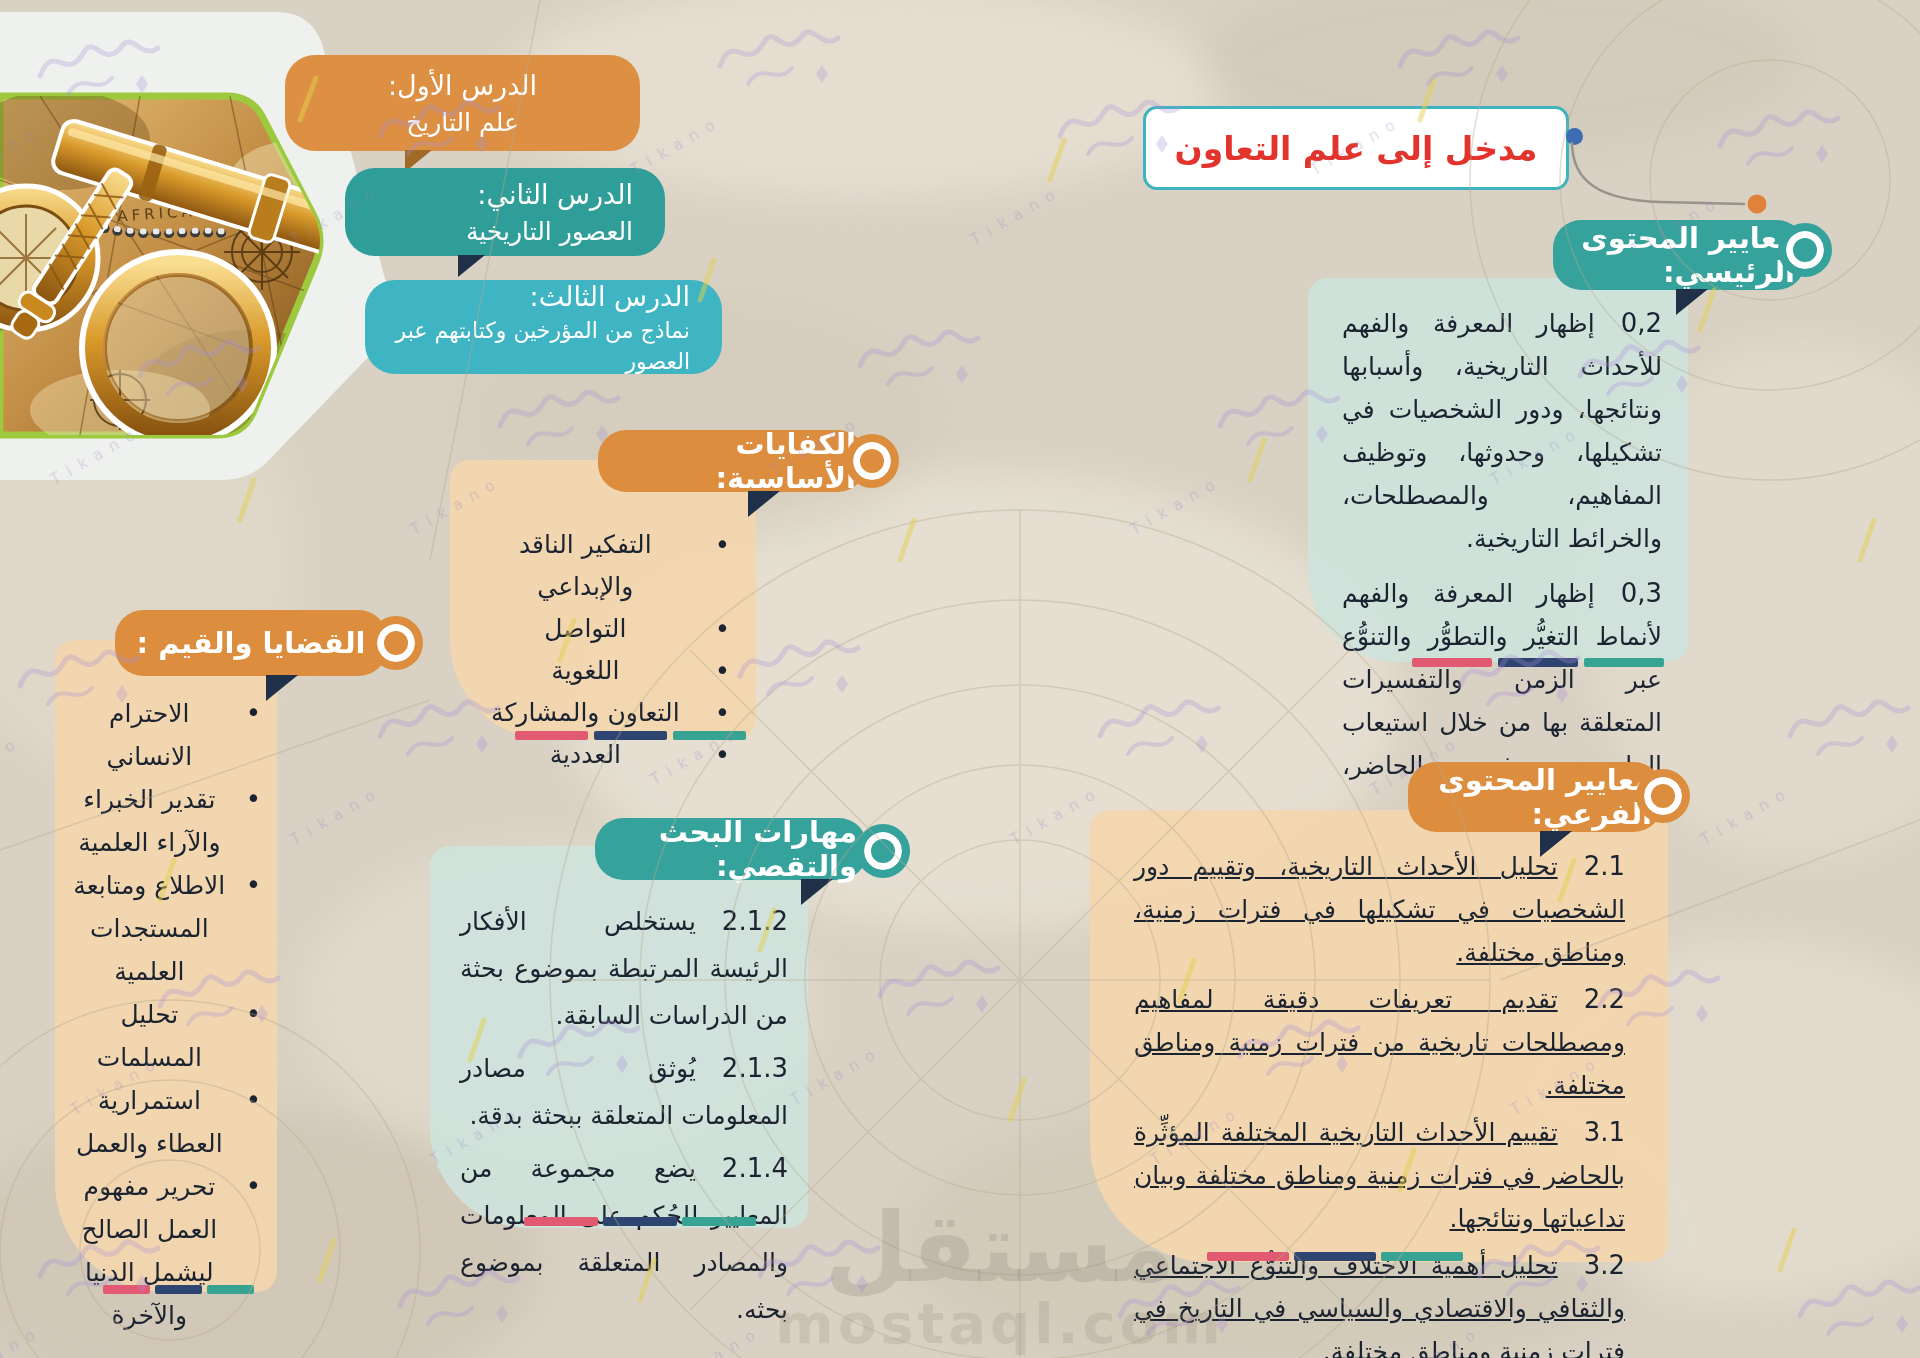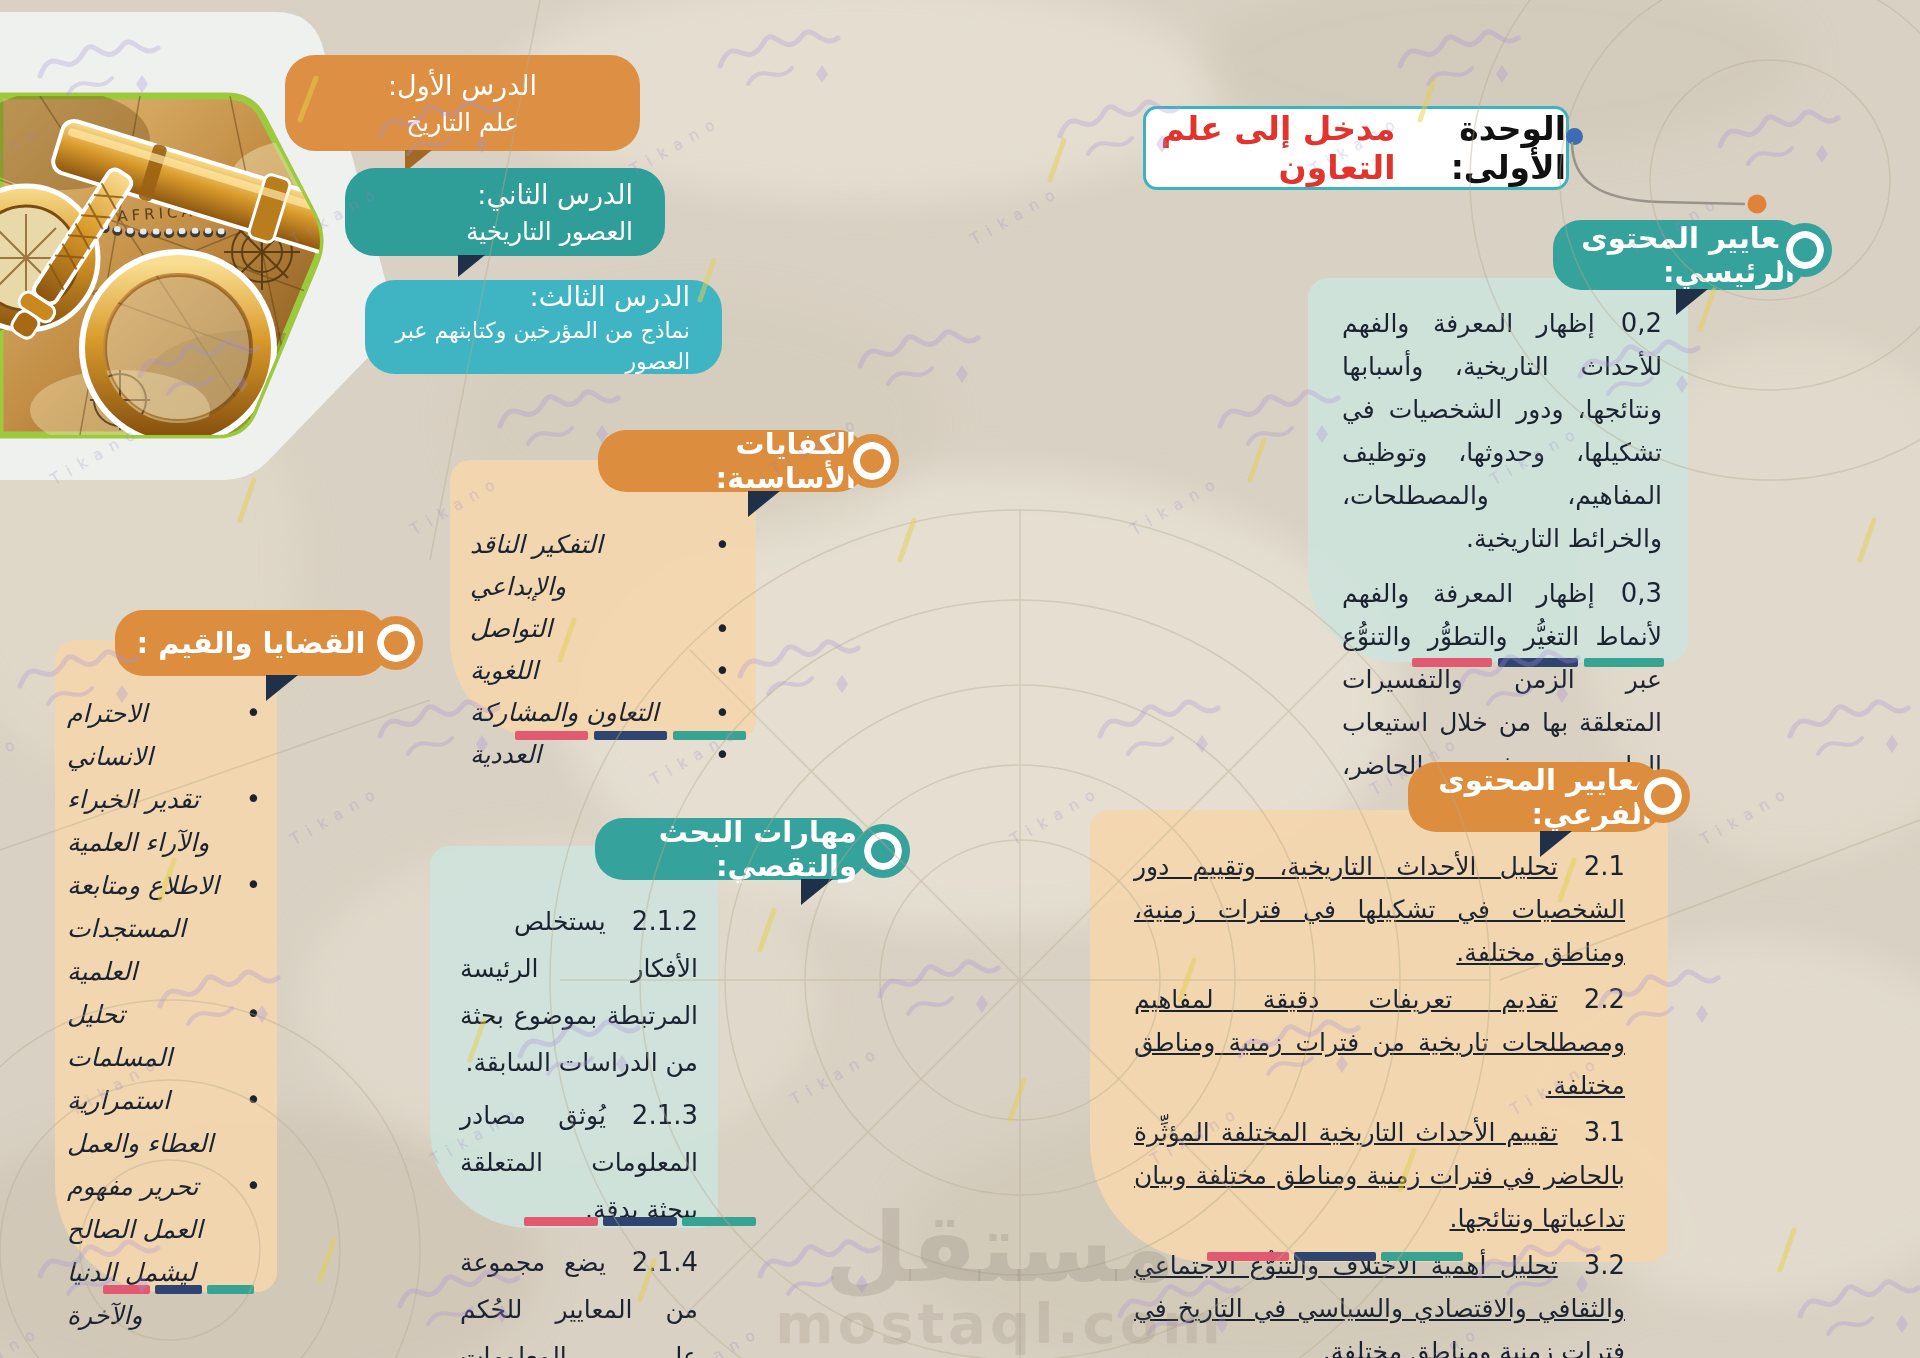--- a/index.html
+++ b/index.html
@@ -9,21 +9,21 @@
 
   
   .card{position:absolute;border-radius:20px;border-bottom-left-radius:110px;}
   .card.peach{background:rgba(242,214,174,.95);}
   .card.tealc{background:rgba(207,227,219,.95);}
   .card .content{position:absolute;left:0;right:0;color:#1c2330;}
   .nitem{text-align:justify;text-align-last:right;margin:0 0 12px 0;}
   .nitem .num{direction:ltr;unicode-bidi:isolate;display:inline-block;margin-left:26px;font-size:26px;}
   .bitem{display:flex;gap:14px;align-items:flex-start;}
   .bitem .dot{font-size:26px;line-height:inherit;}
-  .bitem .txt{flex:1;text-align:left;font-style:italic;}
+  .bitem .txt{flex:1;text-align:center;}
 
   
   .bars{position:absolute;display:flex;gap:6px;}
   .bar{height:9px;border-radius:2px;display:inline-block;}
   .bar.t{background:#37a493;}
   .bar.n{background:#2d4570;}
   .bar.p{background:#e15a72;}
 
   
   .hdr{position:absolute;color:#fff;font-weight:bold;font-size:29px;display:flex;align-items:center;justify-content:center;border-radius:28px;padding:0 10px;}
@@ -232,21 +232,21 @@
           <span class="txt">تحرير مفهوم العمل الصالح ليشمل الدنيا والآخرة</span>
         </div>
     </div>
   </div>
   <div class="bars" style="left:103px;top:1285px;gap:5px;">
       <span class="bar t" style="width:47px"></span>
       <span class="bar n" style="width:47px"></span>
       <span class="bar p" style="width:47px"></span>
     </div>
 
-  <div class="card tealc" style="left:430px;top:846px;width:288px;height:382px;border-bottom-left-radius:100px;text-decoration:underline;">
+  <div class="card tealc" style="left:430px;top:846px;width:378px;height:382px;border-bottom-left-radius:100px;text-decoration:underline;">
     <div class="content" style="top:52px;padding:0 20px 0 30px;font-size:25px;line-height:47px;">
       <p class="nitem" style="margin-bottom:6px"><span class="num">2.1.2</span><span>يستخلص الأفكار الرئيسة المرتبطة بموضوع بحثة من الدراسات السابقة.</span></p>
       <p class="nitem" style="margin-bottom:6px"><span class="num">2.1.3</span><span>يُوثق مصادر المعلومات المتعلقة ببحثة بدقة.</span></p>
       <p class="nitem" style="margin-bottom:0"><span class="num">2.1.4</span><span>يضع مجموعة من المعايير للحُكم على المعلومات والمصادر المتعلقة بموضوع بحثه.</span></p>
     </div>
   </div>
   <div class="bars" style="left:524px;top:1217px;gap:5px;">
       <span class="bar t" style="width:74px"></span>
       <span class="bar n" style="width:74px"></span>
       <span class="bar p" style="width:74px"></span>
@@ -293,21 +293,20 @@
     <div class="bt">العصور التاريخية</div>
   </div>
   <div class="btail" style="left:458px;top:255px;"></div>
 
   <div class="banner b3 rightal" style="left:365px;top:280px;width:357px;height:94px;">
     <div class="bl">الدرس الثالث:</div>
     <div class="bt">نماذج من المؤرخين وكتابتهم عبر العصور</div>
   </div>
 
   <div class="unit" style="left:1143px;top:106px;width:420px;height:78px;">
-    <span>الوحدة الأولى:</span>
     <span class="red">مدخل إلى علم التعاون</span>
   </div>
   <span class="bluedot" style="left:1566px;top:128px;"></span>
   <svg class="layer" width="220" height="90" viewBox="0 0 220 90" style="left:1560px;top:142px;">
     <path d="M12,0 C12,40 40,58 100,60 L185,62" fill="none" stroke="#98948b" stroke-width="2.5"></path>
     <circle cx="197" cy="62" r="9.5" fill="#e0823a"></circle>
   </svg>
 
   <svg class="layer" width="1920" height="1358" viewBox="0 0 1920 1358">
     <defs>

